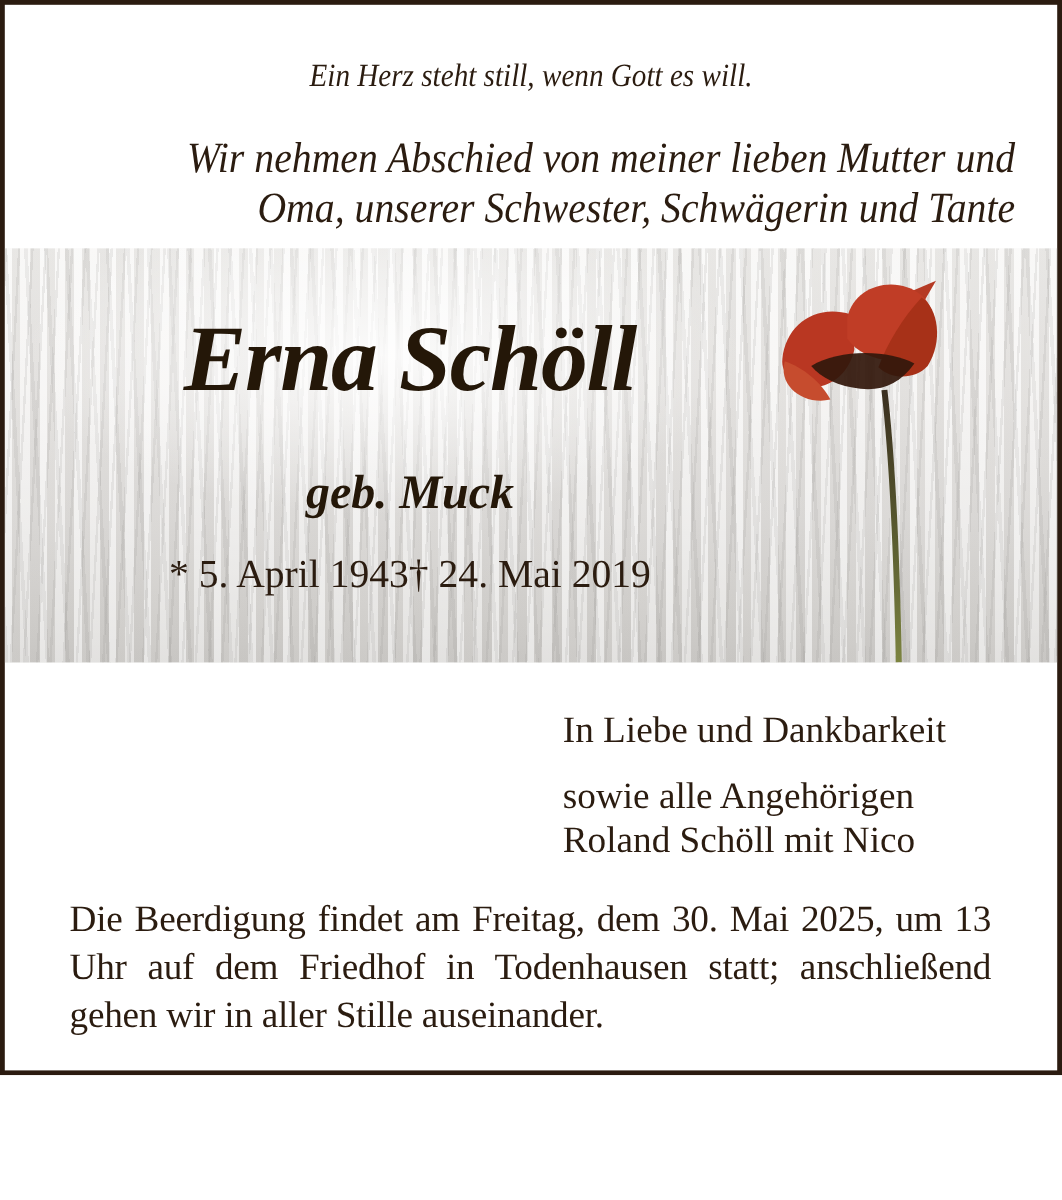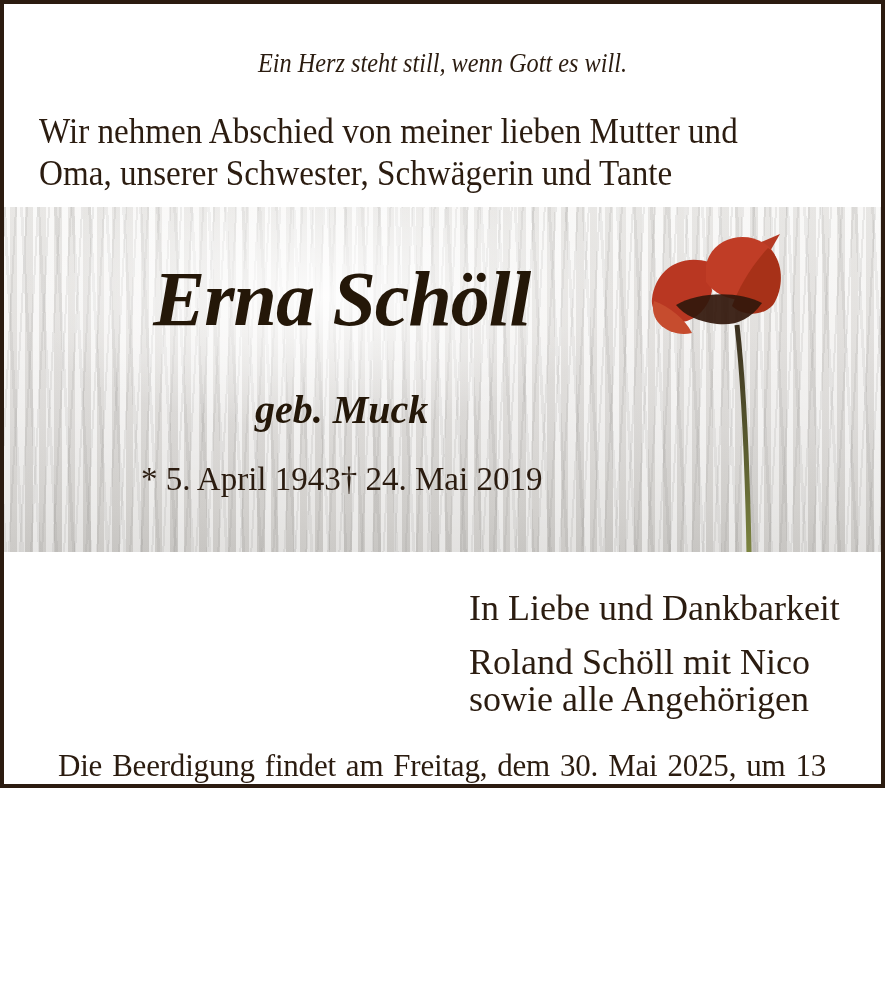--- a/index.html
+++ b/index.html
@@ -1,38 +1,39 @@
 <!DOCTYPE html>
 <html><head>
 <meta charset="utf-8">
 <style>
   html, body { margin: 0; padding: 0; background: #ffffff; }
   .page {
     position: relative;
-    width: 885px; height: 788px;
+    width: 885px; height: 896px;
     box-sizing: border-box;
     border: 4px solid #2b1b10;
     background: #ffffff;
     overflow: hidden;
     font-family: "Liberation Serif", "DejaVu Serif", serif;
     color: #2b1c10;
   }
   .quote {
     margin-top: 42px;
     text-align: center;
     font-style: italic;
     font-size: 27px;
     line-height: 34px;
     white-space: nowrap;
     transform: scaleX(0.9);
     transform-origin: 50% 50%;
   }
   .intro {
     margin-top: 30px;
-    text-align: left;
+    text-align: right;
+    font-style: italic;
   }
   .intro-line {
     font-size: 36px;
     line-height: 42px;
     white-space: nowrap;
     transform: scaleX(0.92);
     transform-origin: 50% 50%;
   }
   .photo {
     position: relative;
@@ -77,21 +78,21 @@
     line-height: 40px;
   }
   .poppy {
     position: absolute;
     left: 635px; top: 0;
     width: 175px; height: 345px;
   }
   .closing {
     margin-top: 38px;
     margin-left: 465px;
-    font-size: 36px;
+    font-size: 31px;
   }
   .closing-sentiment { line-height: 36px; }
   .mourners { margin-top: 18px; line-height: 37px; }
   .place-date {
     margin-top: 59px;
     margin-left: 54px;
     font-size: 32px;
     line-height: 36px;
   }
   .announcement {
@@ -141,21 +142,21 @@
       <div class="dates-row">
         <span>* 5. April 1943</span>
         <span>† 24. Mai 2019</span>
       </div>
     </div>
   </div>
 
   <div class="closing">
     <div class="closing-sentiment">In Liebe und Dankbarkeit</div>
     <div class="mourners">
+      <div>sowie alle Angehörigen</div>
       <div>Roland Schöll mit Nico</div>
-      <div>sowie alle Angehörigen</div>
     </div>
   </div>
 
 
   <div class="announcement">Die Beerdigung findet am Freitag, dem 30. Mai 2025, um 13 Uhr auf dem Friedhof in Todenhausen statt; anschließend gehen wir in aller Stille auseinander.</div>
 
 </div>
 
 </body></html>

